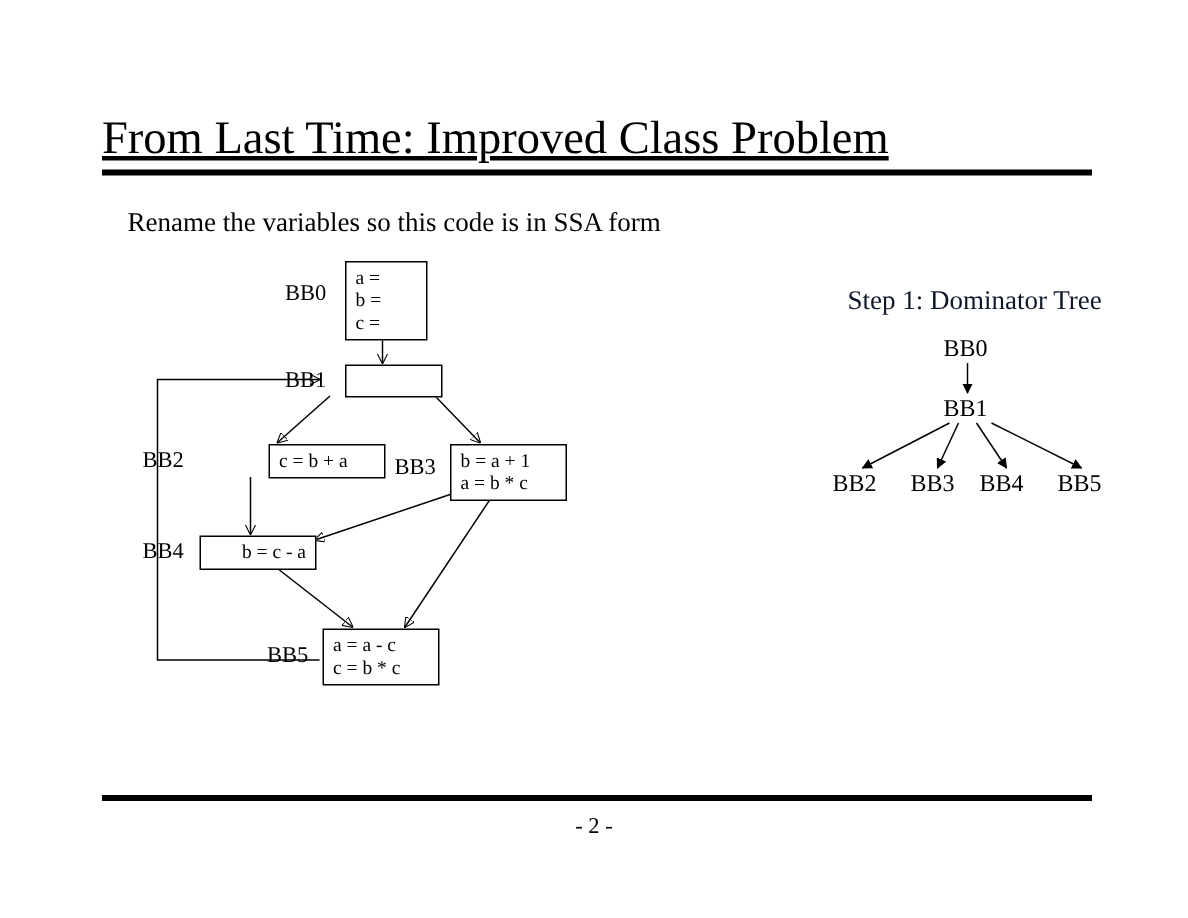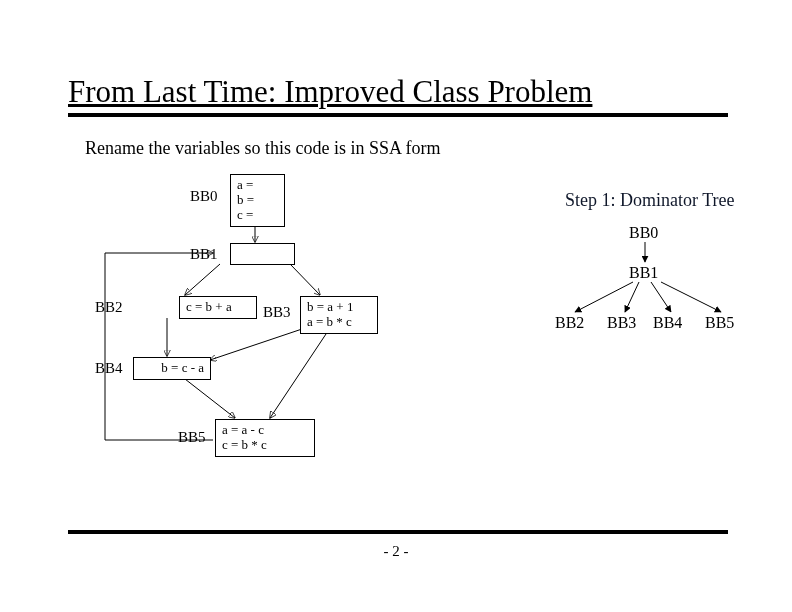--- a/index.html
+++ b/index.html
@@ -168,21 +168,21 @@
       <div>b = a + 1</div>
       <div>a = b * c</div>
     </div>
 
     <span class="lbl" style="left:0px; top:190px;">BB4</span>
     <div class="node" style="left:38px; top:187px; width:78px;text-align:right;">
       <div>b = c - a</div>
     </div>
 
     <span class="lbl" style="left:83px; top:259px;">BB5</span>
-    <div class="node" style="left:120px; top:249px; width:100px;">
+    <div class="node" style="left:120px; top:249px; width:78px;">
       <div>a = a - c</div>
       <div>c = b * c</div>
     </div>
   </div>
 
   <div class="dtree">
     <svg class="dtedges">
       <defs>
         <marker id="ah2" viewBox="0 0 10 10" refX="9" refY="5" markerWidth="7" markerHeight="7" orient="auto-start-reverse">
           <path d="M 0 0 L 10 5 L 0 10 z" fill="#000"></path>

